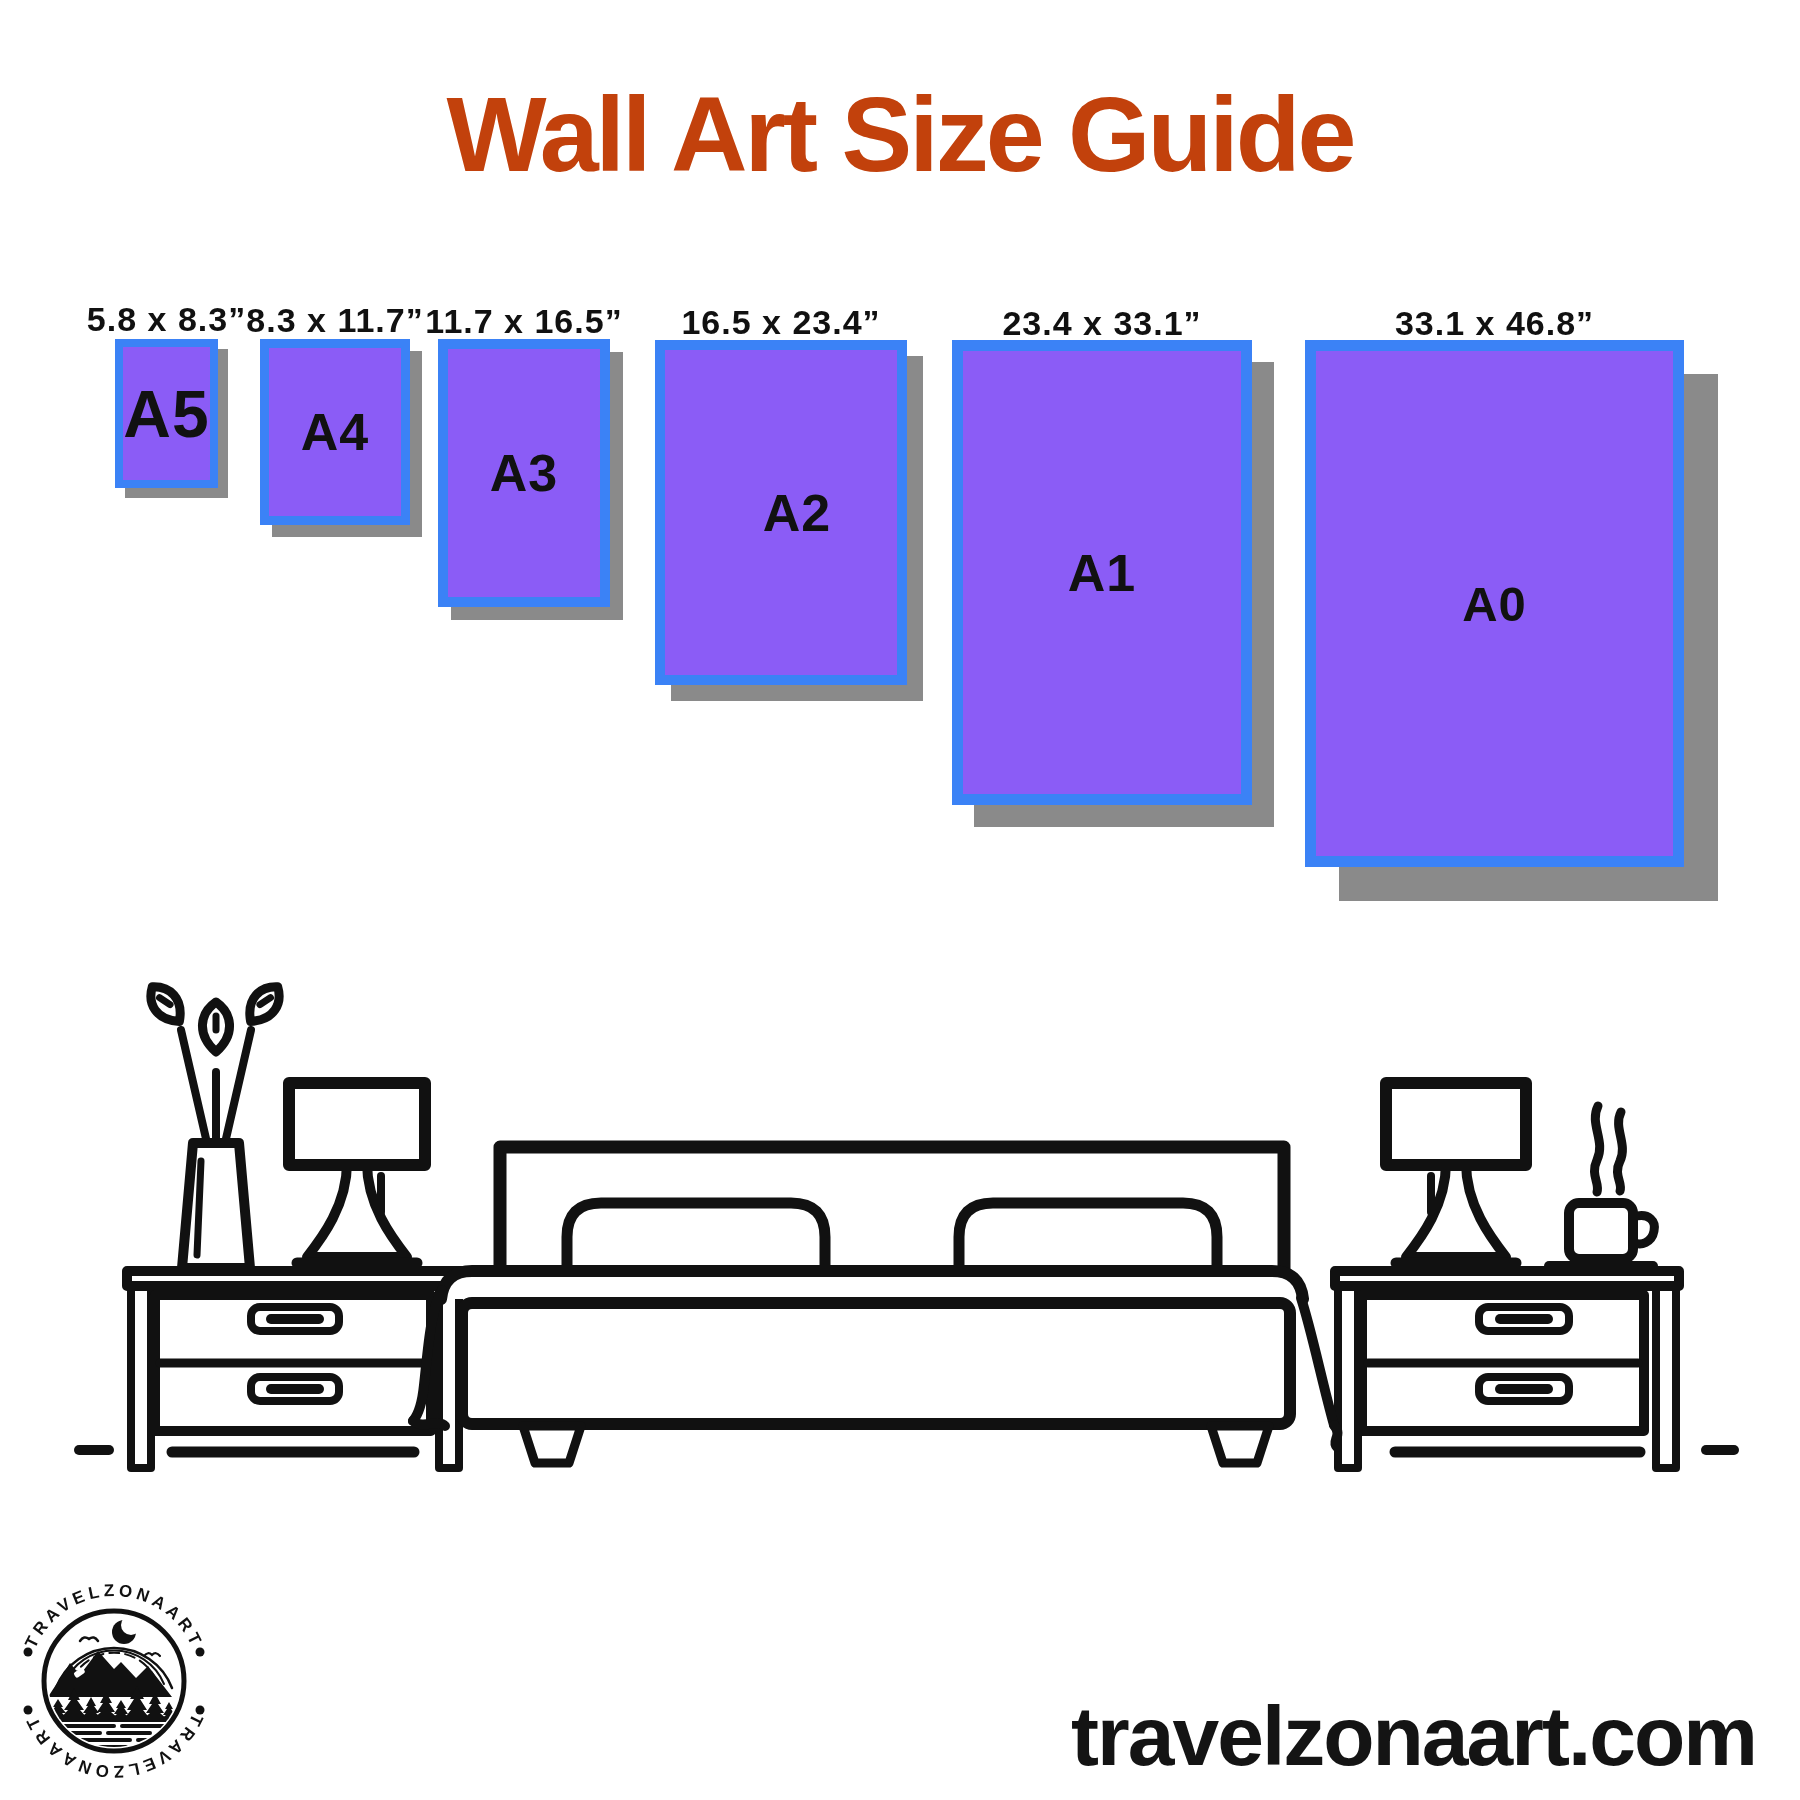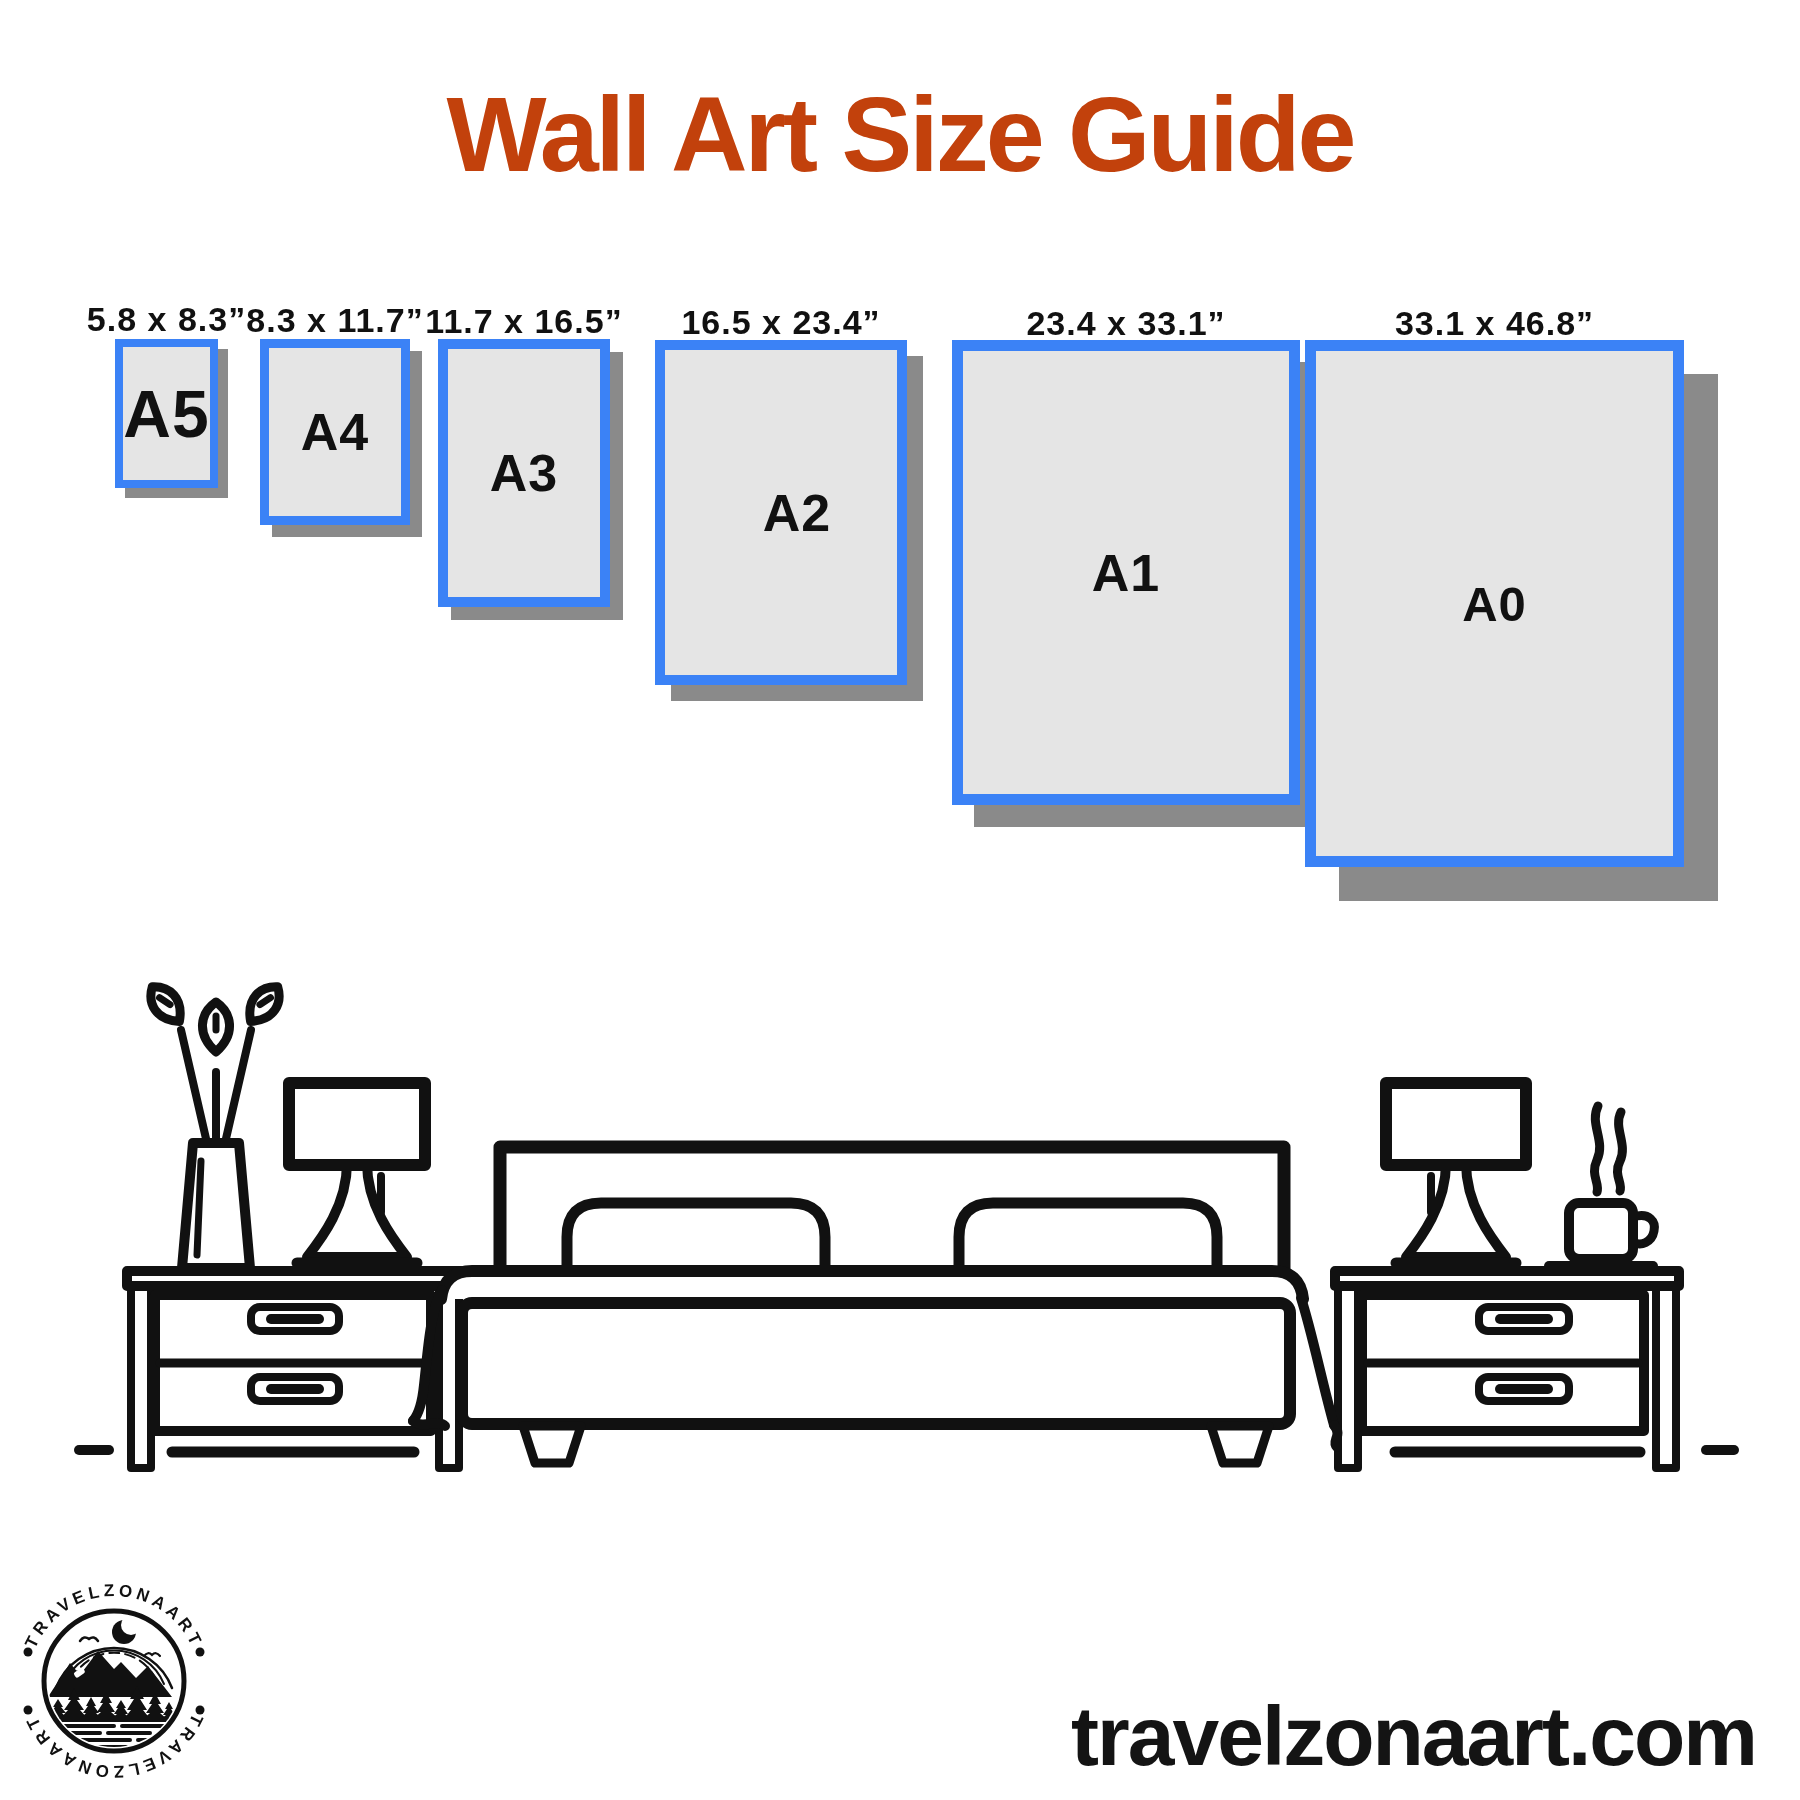--- a/index.html
+++ b/index.html
@@ -8,37 +8,37 @@
     background:#ffffff;color:#111111;
     font-family:"Liberation Sans", sans-serif;
   }
   .page-title{
     position:absolute;top:74px;left:0;width:100%;
     text-align:center;font-size:106px;font-weight:bold;letter-spacing:-3px;
     color:#c2410c;
   }
   
   .frame{
-    position:absolute;background:#e5e5e5;border:8px solid #3b82f6;
+    position:absolute;background:#8b5cf6;border:8px solid #3b82f6;
     box-sizing:border-box;display:flex;align-items:center;justify-content:center;
   }
   .frame .size-label{
     position:absolute;left:50%;bottom:100%;transform:translateX(-50%);
     margin-bottom:8px;font-weight:bold;font-size:34px;letter-spacing:1px;
     white-space:nowrap;color:#111;
   }
   .frame .frame-name{font-weight:bold;font-size:66px;letter-spacing:1px;color:#111;}
   .f-a5{left:115px;top:339px;width:103px;height:149px;border-width:8px;box-shadow:10px 10px 0 0 #8a8a8a;}
   .f-a4{left:260px;top:339px;width:150px;height:186px;border-width:9px;box-shadow:12px 12px 0 0 #8a8a8a;}
   .f-a4 .frame-name{font-size:52px;}
   .f-a3{left:438px;top:339px;width:172px;height:268px;border-width:10px;box-shadow:13px 13px 0 0 #8a8a8a;}
   .f-a3 .frame-name{font-size:52px;}
   .f-a2{left:655px;top:340px;width:252px;height:345px;border-width:10px;box-shadow:16px 16px 0 0 #8a8a8a;padding-left:32px;}
   .f-a2 .frame-name{font-size:52px;}
-  .f-a1{left:952px;top:340px;width:348px;height:465px;border-width:11px;box-shadow:22px 22px 0 0 #8a8a8a;}
+  .f-a1{left:952px;top:340px;width:300px;height:465px;border-width:11px;box-shadow:22px 22px 0 0 #8a8a8a;}
   .f-a1 .frame-name{font-size:52px;}
   .f-a0{left:1305px;top:340px;width:379px;height:527px;border-width:11px;box-shadow:34px 34px 0 0 #8a8a8a;}
   .f-a0 .frame-name{font-size:49px;}
   
   .website{
     position:absolute;top:1688px;right:44px;
     font-size:84px;font-weight:bold;letter-spacing:-2px;color:#141414;
     white-space:nowrap;
   }
   .scene-svg,.logo-svg{position:absolute;}

